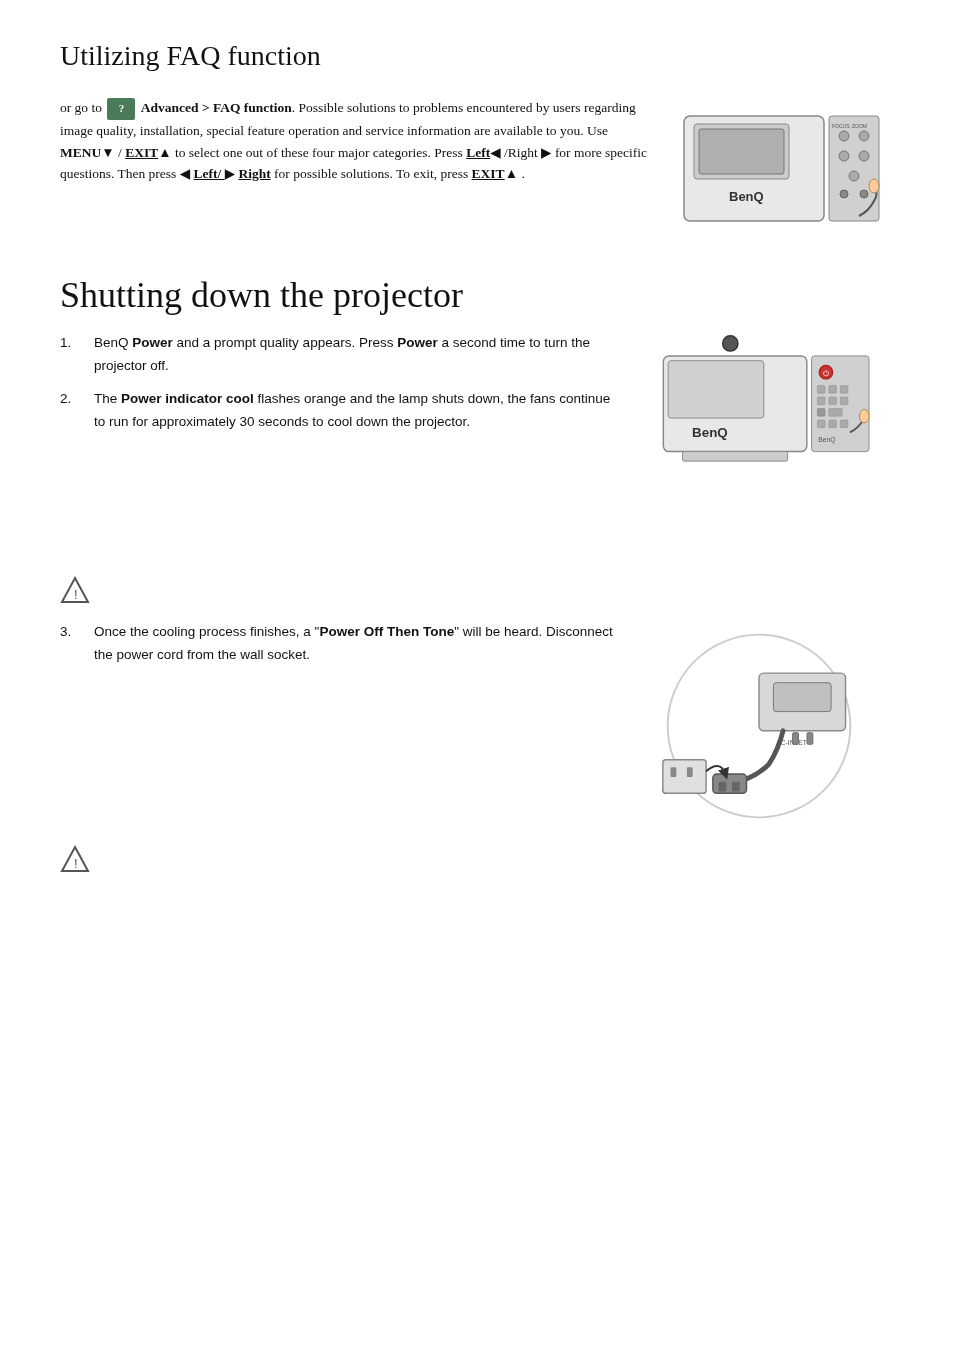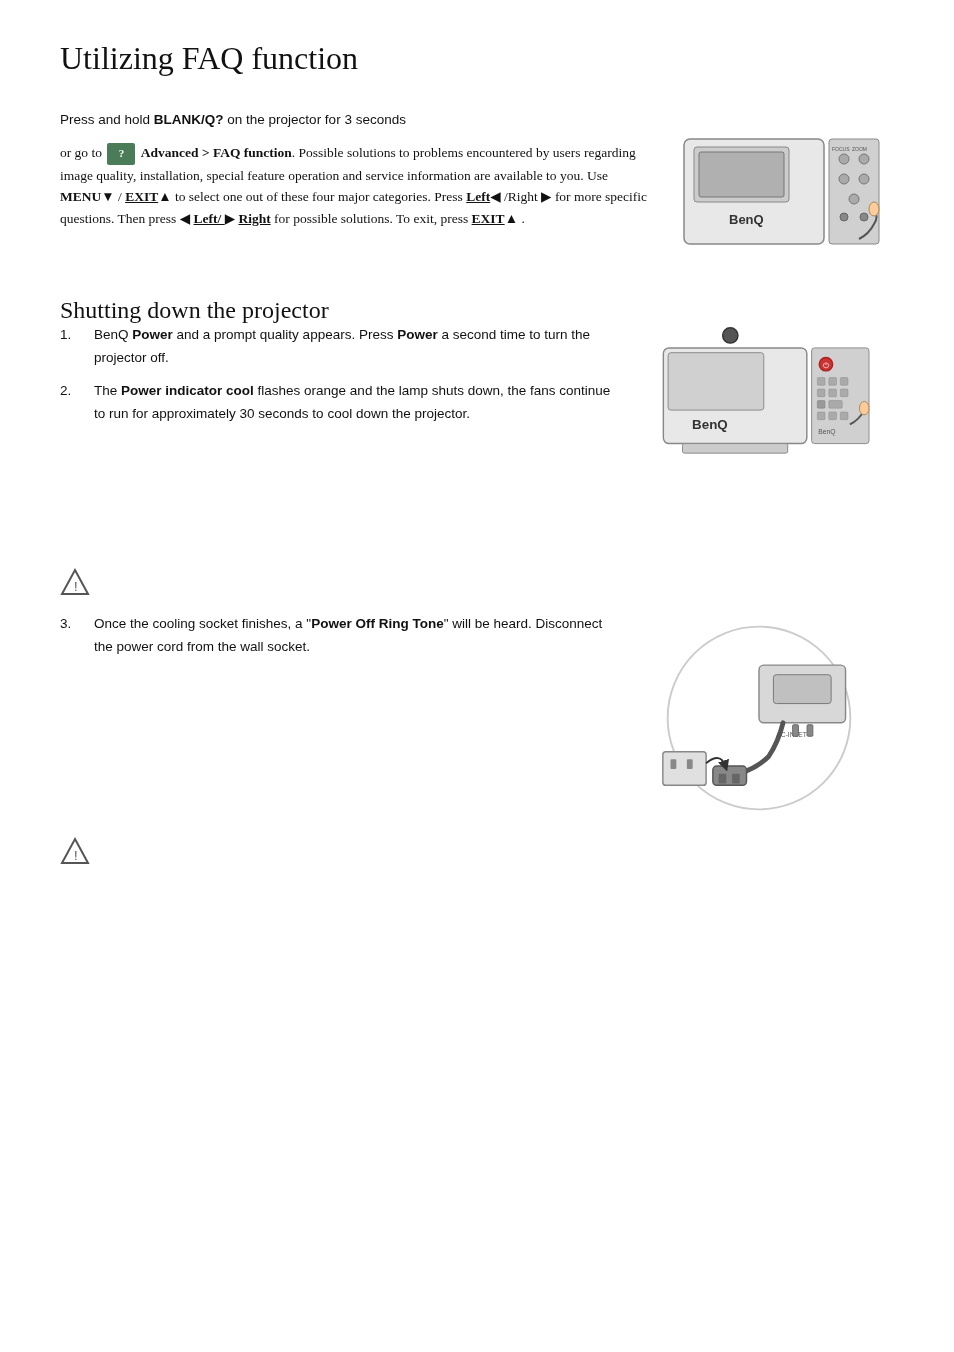--- a/index.html
+++ b/index.html
@@ -6,46 +6,47 @@
     body {
       background: #fff;
       font-family: Arial, sans-serif;
       font-size: 14px;
       color: #111;
       width: 954px;
       min-height: 1352px;
       padding: 40px 60px;
     }
     h1.section-title {
-      font-size: 32px;
+      font-size: 28px;
       font-weight: normal;
-      margin-bottom: 32px;
+      margin-bottom: 14px;
       font-family: Georgia, serif;
     }
     .faq-section {
       display: flex;
       gap: 20px;
       margin-bottom: 30px;
     }
     .faq-text {
       flex: 1;
       font-size: 13.5px;
       line-height: 1.6;
     }
     .faq-image {
       width: 220px;
       flex-shrink: 0;
     }
     b, strong { font-weight: bold; }
     .bold-underline { font-weight: bold; text-decoration: underline; }
 
     h2.section-title {
-      font-size: 24px;
+      font-size: 36px;
       font-weight: normal;
       font-family: Georgia, serif;
+      margin-bottom: 16px;
       margin-top: 10px;
     }
     .shutdown-section {
       display: flex;
       gap: 20px;
       margin-bottom: 20px;
     }
     .shutdown-text {
       flex: 1;
       font-size: 13.5px;
@@ -125,23 +126,20 @@
       transform: translate(-50%, -50%);
     }
   </style>
 </head>
 <body>
 
 <h1 class="section-title">Utilizing FAQ function</h1>
 
 <div class="faq-section">
   <div class="faq-text">
-    <p>
-      <span>Press and hold </span><strong>BLANK/Q?</strong><span> on the projector for 3 seconds</span>
-    </p>
     <p style="margin-top:11px;font-family:Liberation Serif, serif;">
       <span>or go to</span>
       <span class="faq-icon-inline"></span>
       <strong>Advanced &gt; FAQ function</strong><span>. Possible solutions to problems encountered by users regarding image quality, installation, special feature operation and service information are available to you. Use </span><strong>MENU</strong><span>▼</span><span> / </span><strong><span class="bold-underline">EXIT</span><span>▲</span></strong><span> to select one out of these four major categories. Press </span><strong class="bold-underline">Left</strong><span>◀</span><span> /Right </span><span>▶</span><span> for more specific questions. Then press </span><span>◀</span> <strong class="bold-underline"> Left/ </strong><span>▶</span> <strong class="bold-underline"> Right</strong><span> for possible solutions. To exit, press </span><strong><span class="bold-underline">EXIT</span><span>▲</span></strong><span> .</span>
     </p>
   </div>
 
   <div class="faq-image">
     
     <svg class="proj-top-svg" viewBox="0 0 210 155" xmlns="http://www.w3.org/2000/svg">
@@ -237,21 +235,21 @@
     <text x="14" y="24" font-size="13" fill="#555" font-family="Arial">!</text>
   </svg>
 </div>
 
 <div class="step3-section" style="margin-left: 0;">
   <div class="step3-text">
     <ol style="margin-top:0;">
       <li>
         <span class="num">3.</span>
         <span>
-          <span>Once the cooling socket finishes, a "</span><strong>Power Off Ring Tone</strong><span>" will be heard. Disconnect the power cord from the wall socket.</span>
+          <span>Once the cooling process finishes, a "</span><strong>Power Off Then Tone</strong><span>" will be heard. Disconnect the power cord from the wall socket.</span>
         </span>
       </li>
     </ol>
   </div>
 
   <div class="step3-image">
     
     <svg class="power-cord-svg" viewBox="0 0 260 210" xmlns="http://www.w3.org/2000/svg">
 
       <circle cx="130" cy="105" r="95" fill="none" stroke="#ccc" stroke-width="2"></circle>

